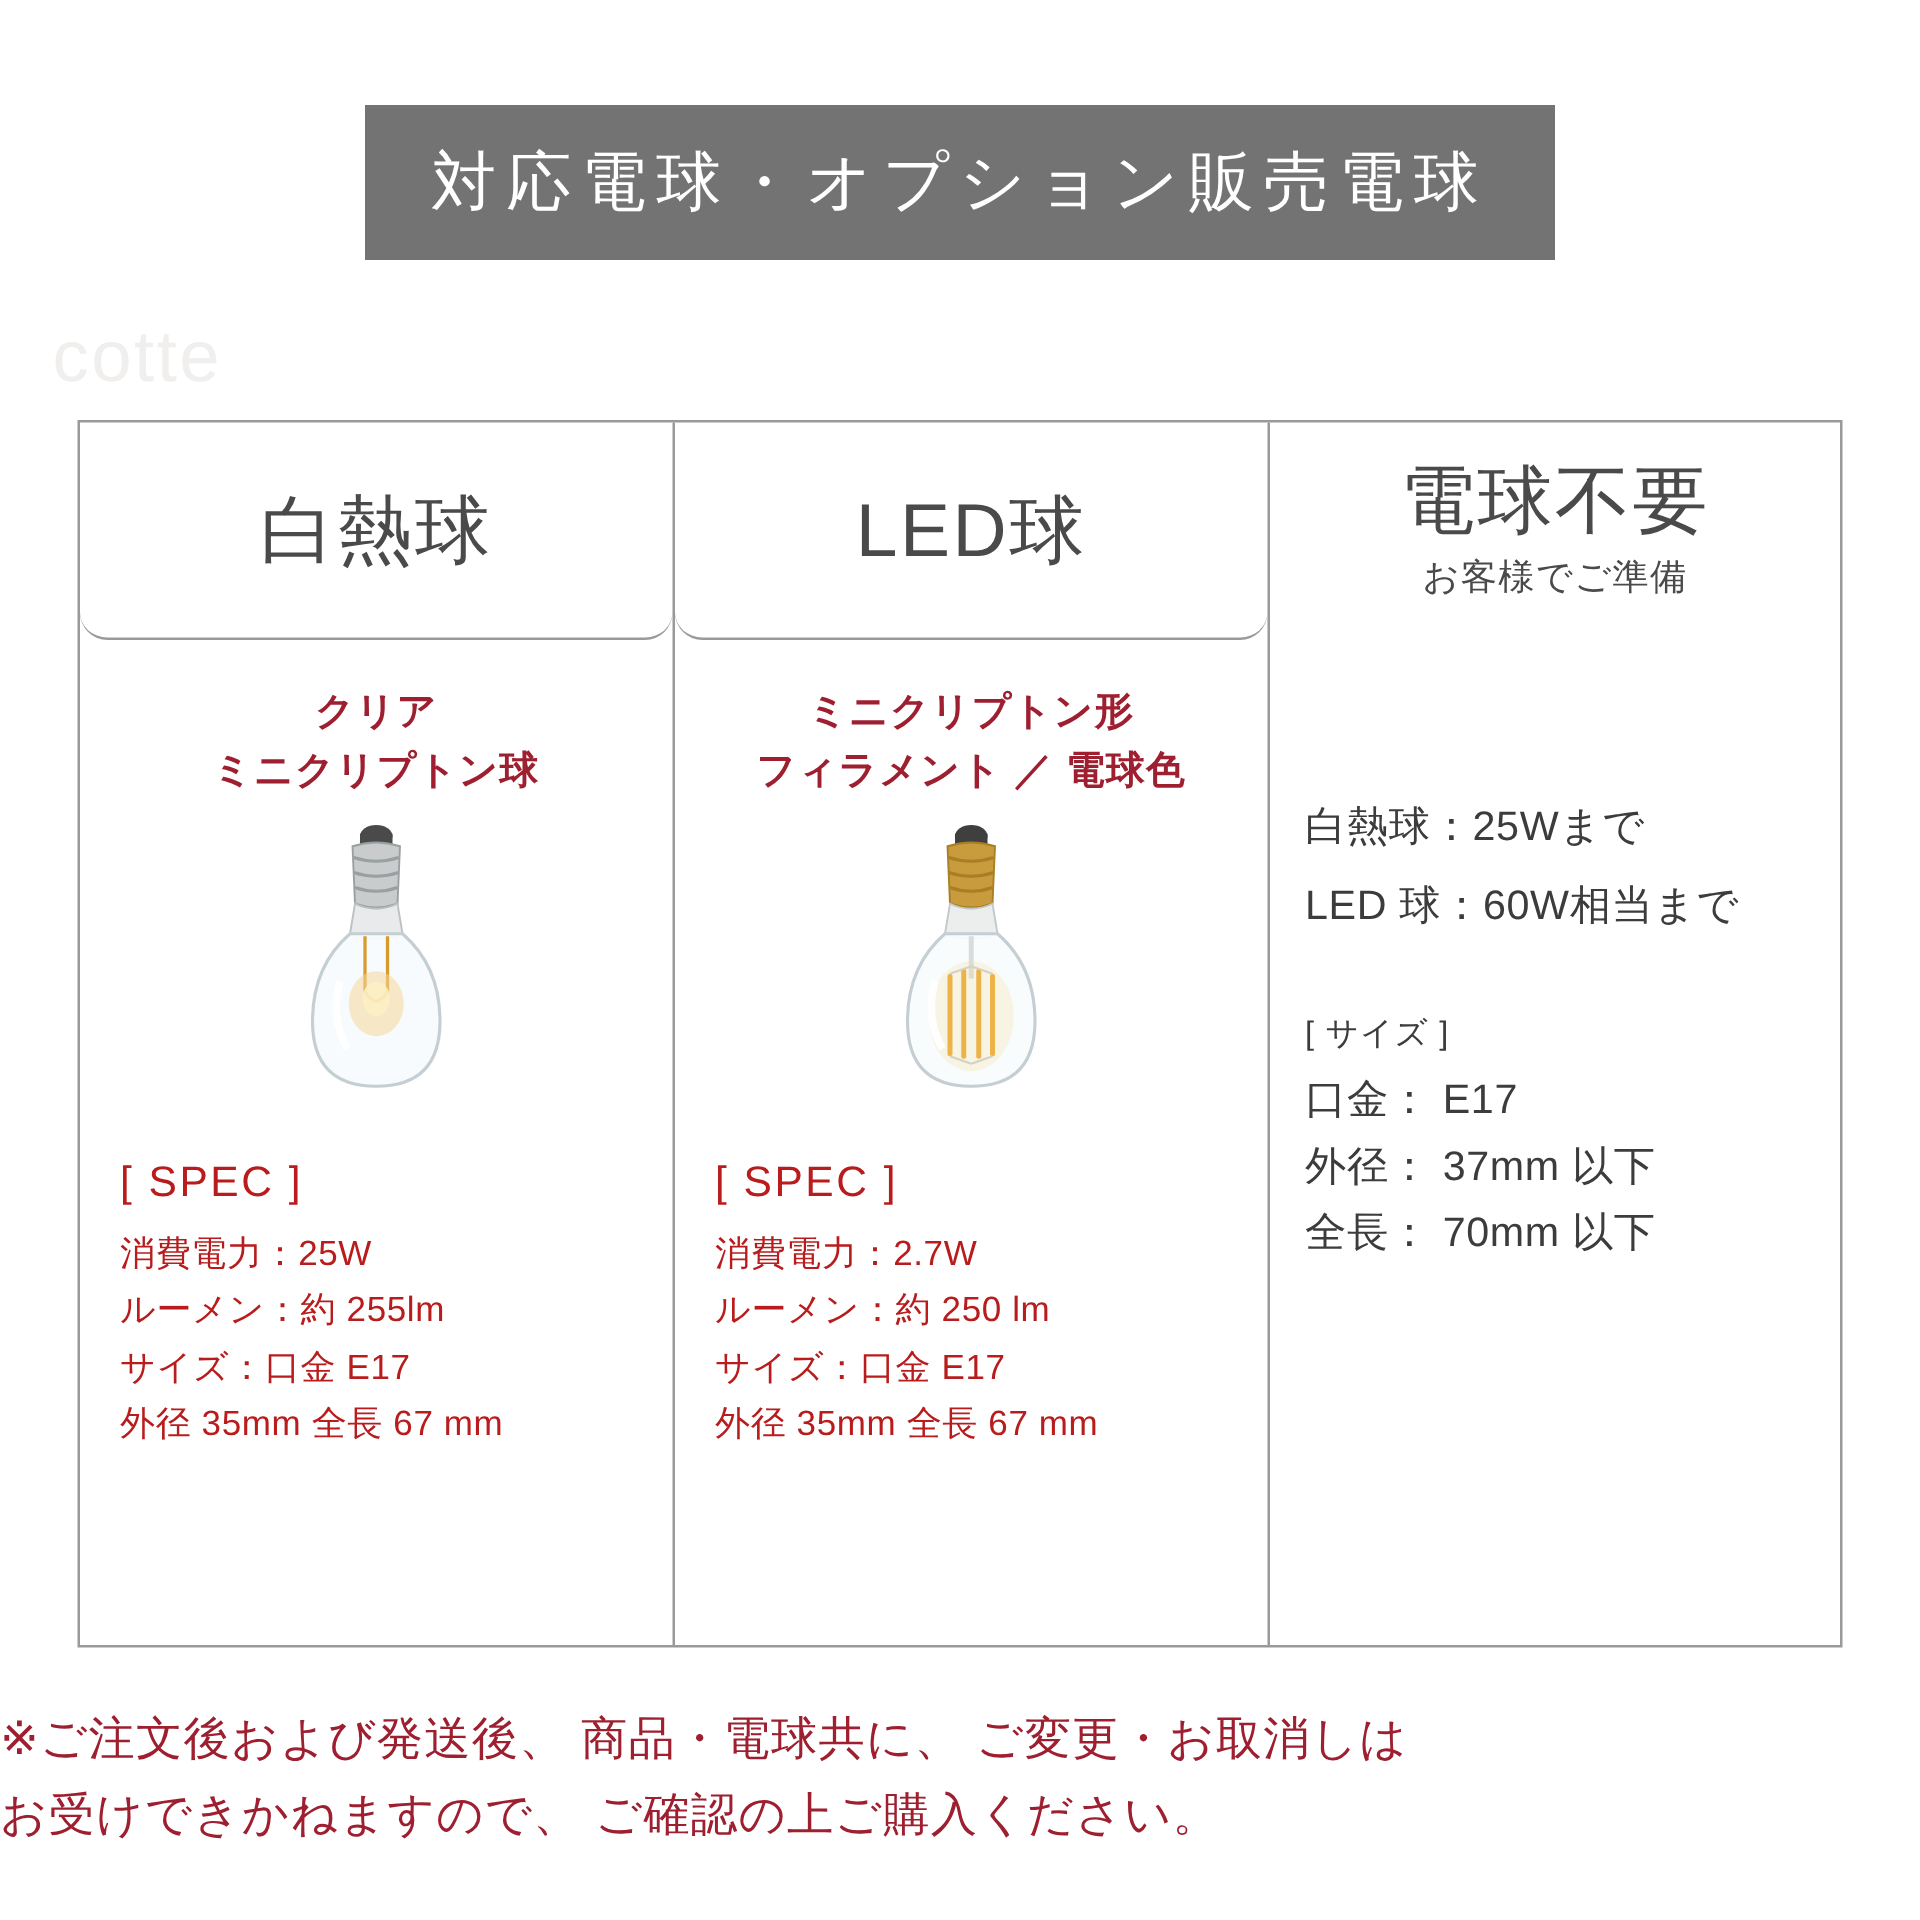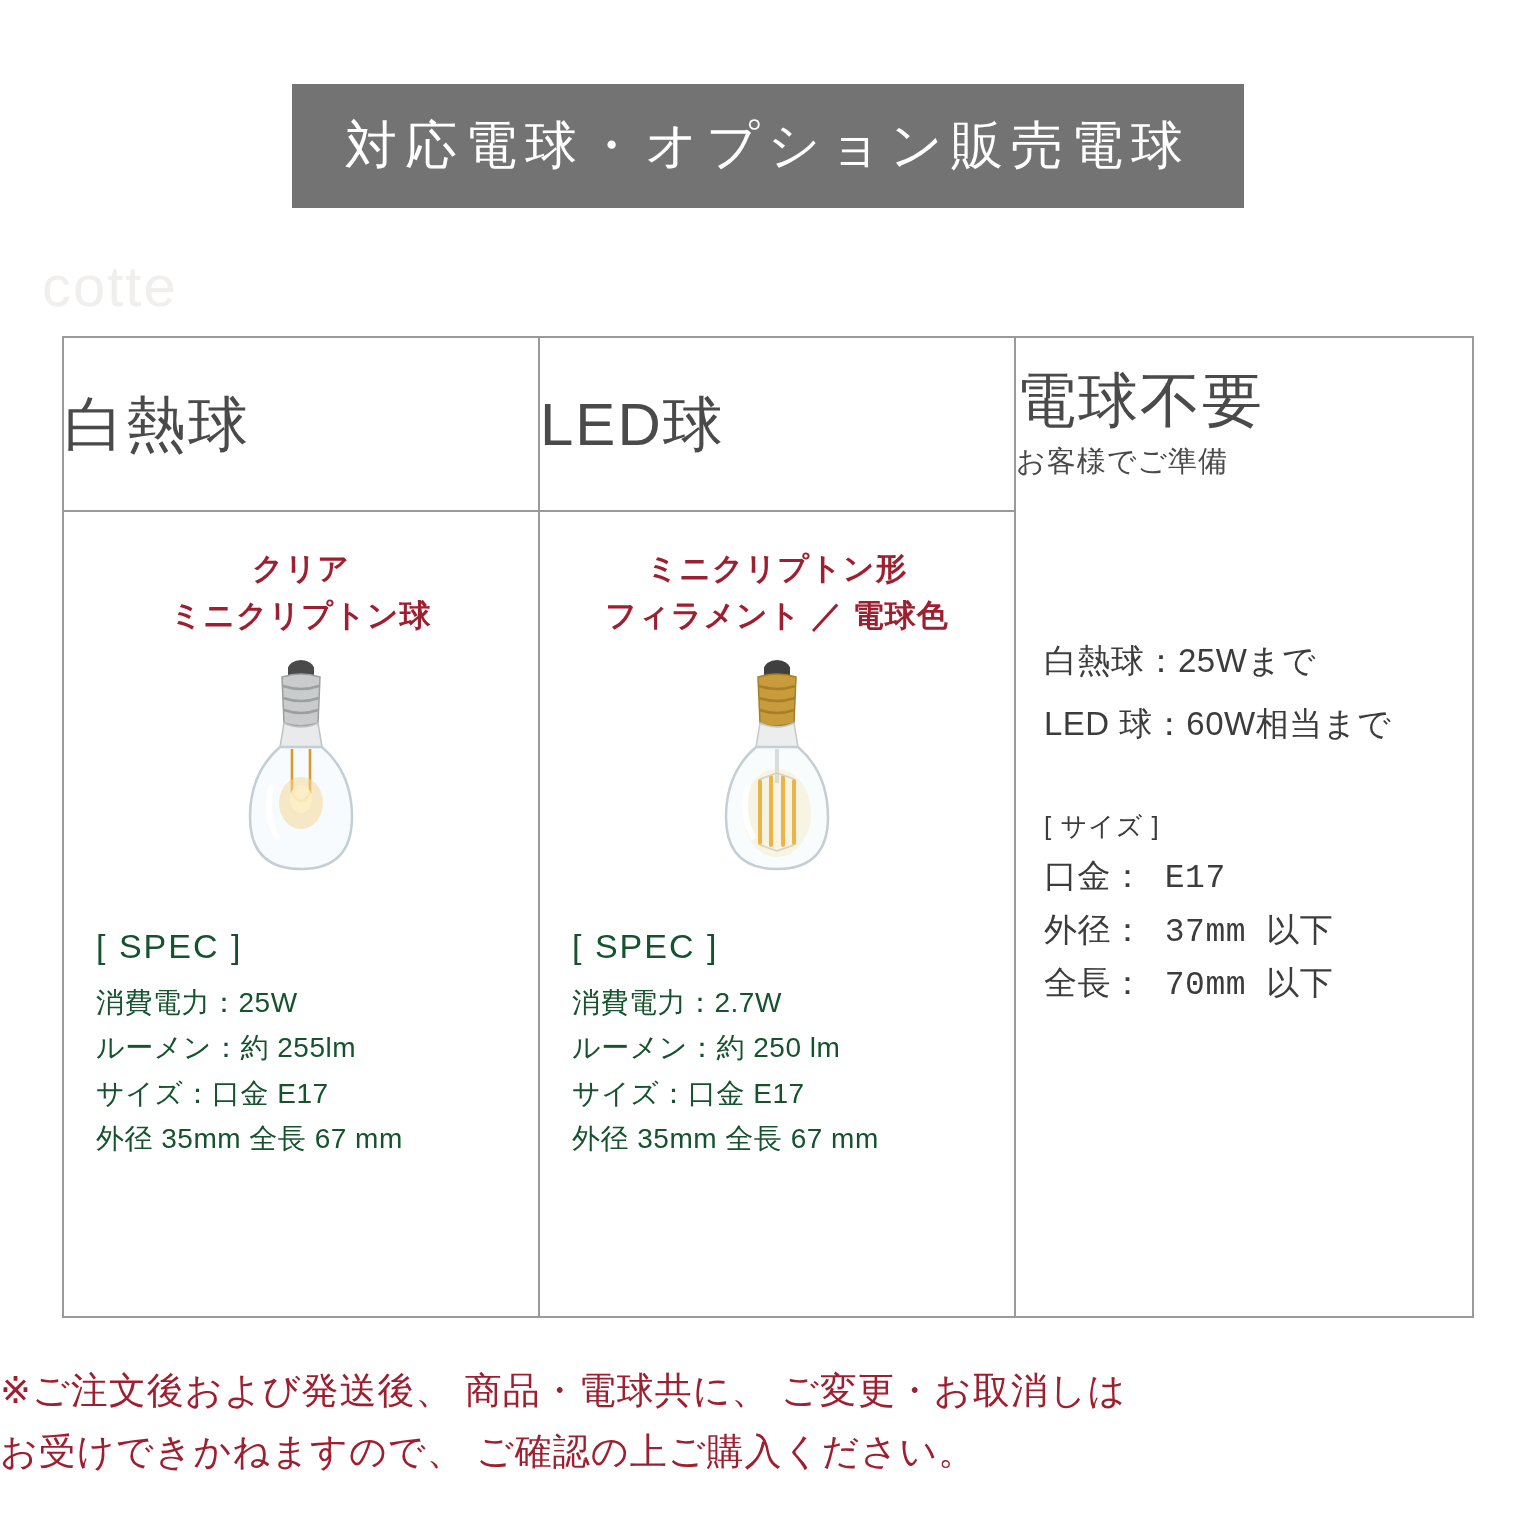--- a/index.html
+++ b/index.html
@@ -72,22 +72,23 @@
     width: 456px;
     flex: 1 1 auto;
   }
 
   .col-head {
     height: 174px;
     box-sizing: border-box;
     border-bottom: 2px solid #9a9a9a;
     display: flex;
     flex-direction: column;
-    align-items: flex-start;
+    align-items: center;
     justify-content: center;
+    border-radius: 22px;
   }
   .col-head.no-rule {
     border-bottom: none;
   }
   .col-head .head-main {
     font-size: 60px;
     color: #4a4a4a;
     letter-spacing: 2px;
     line-height: 1.05;
     font-weight: 400;
@@ -117,21 +118,21 @@
 
   .bulb-art {
     display: flex;
     justify-content: center;
     margin-top: 14px;
     height: 260px;
   }
 
   .spec-block {
     margin: 14px 0 0 32px;
-    color: #14532d;
+    color: #b91c1c;
   }
   .spec-label {
     font-size: 34px;
     letter-spacing: 2px;
     margin-bottom: 14px;
   }
   .spec-line {
     font-size: 28px;
     line-height: 1.62;
     letter-spacing: 0.5px;
@@ -150,21 +151,20 @@
   .size-label {
     font-size: 26px;
     margin-top: 54px;
     margin-bottom: 8px;
     letter-spacing: 1px;
   }
   .size-line {
     font-size: 33px;
     line-height: 1.62;
     letter-spacing: 0.5px;
-    font-family: Liberation Mono, monospace;
   }
 
   
   .footer-note {
     position: absolute;
     left: 0;
     top: 1360px;
     width: 1536px;
     text-align: left;
     color: #9e1f2f;

